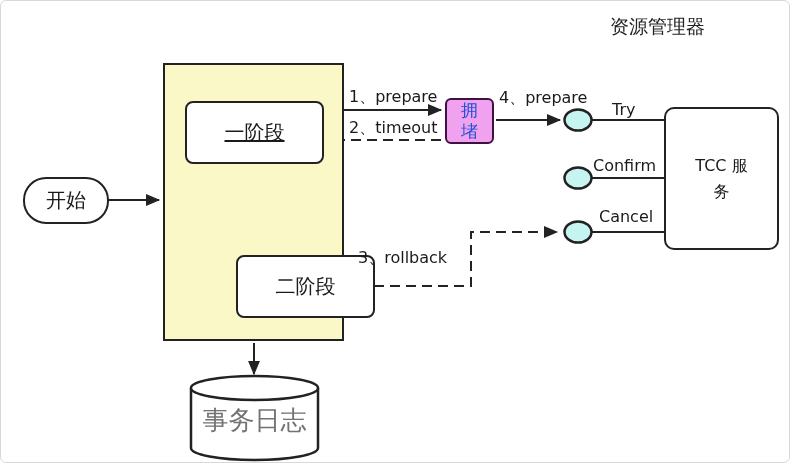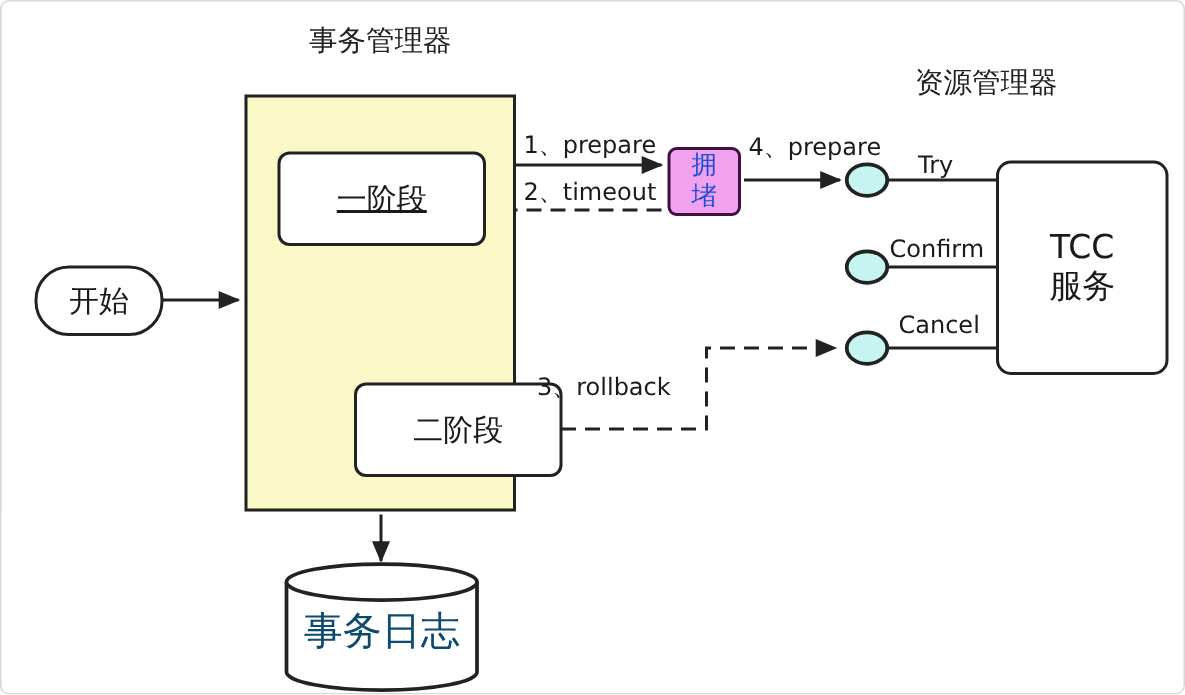--- a/index.html
+++ b/index.html
@@ -21,28 +21,28 @@
   .container-node{
     background:#faf8c6;border:2px solid #222;border-radius:0;
   }
   .phase-node{border-radius:8px;font-size:20px;}
   .start-node{border-radius:23px;font-size:20px;}
   .congestion-node{
     background:#f0a2ee;border:2px solid #401040;border-radius:6px;
     font-size:17px;line-height:21px;padding:1px 0;
     word-break:break-all;font-weight:400;color:#1d4ed8;
   }
-  .tcc-node{border-radius:10px;font-size:22px;line-height:26px;}
+  .tcc-node{border-radius:10px;font-size:16px;line-height:26px;}
   .tcc-node .inner{width:64px;text-align:center;}
   .edge-label{
     position:absolute;font-size:16px;color:#1a1a1a;white-space:nowrap;
   }
   .log-label{
     position:absolute;left:190px;top:402px;width:127px;text-align:center;
-    font-size:26px;color:#0c4a6e;
+    font-size:26px;color:#737373;
   }
 </style>
 </head>
 <body>
 
 <div id="stage">
 
   <svg class="wires" viewBox="0 0 790 463">
     <defs>
       <marker id="arrow" viewBox="0 0 12 10" refX="11" refY="5" markerUnits="userSpaceOnUse" markerWidth="15" markerHeight="12" orient="auto">
@@ -69,22 +69,21 @@
     <line x1="590" y1="231" x2="664" y2="231" stroke="#222" stroke-width="2"></line>
 
     <ellipse cx="577" cy="119" rx="13.5" ry="10.5" stroke="#222" stroke-width="2.5" fill="#c5f4f1"></ellipse>
     <ellipse cx="577" cy="177" rx="13.5" ry="10.5" stroke="#222" stroke-width="2.5" fill="#c5f4f1"></ellipse>
     <ellipse cx="577" cy="231" rx="13.5" ry="10.5" stroke="#222" stroke-width="2.5" fill="#c5f4f1"></ellipse>
 
     <path d="M190,387 L190,447 A63.5,12 0 0 0 317,447 L317,387" fill="#ffffff" stroke="#222" stroke-width="2.5"></path>
     <ellipse cx="253.5" cy="387" rx="63.5" ry="12" fill="#ffffff" stroke="#222" stroke-width="2.5"></ellipse>
   </svg>
 
-  <div class="title" style="left:162px;top:13px;width:181px;text-align:center;">事务管理器</div>
-  <div class="title" style="left:609px;top:13px;margin-top:28px;">资源管理器</div>
+  <div class="title" style="left:609px;top:13px;">资源管理器</div>
 
   <div class="node container-node" style="left:162px;top:62px;width:181px;height:278px;"></div>
 
   <div class="node phase-node" style="left:184px;top:100px;width:139px;height:63px;text-decoration:underline;">
     <span>一阶段</span>
   </div>
   <div class="node phase-node" style="left:194px;top:254px;width:139px;height:63px;margin-left:41px;">
     <span>二阶段</span>
   </div>
 

